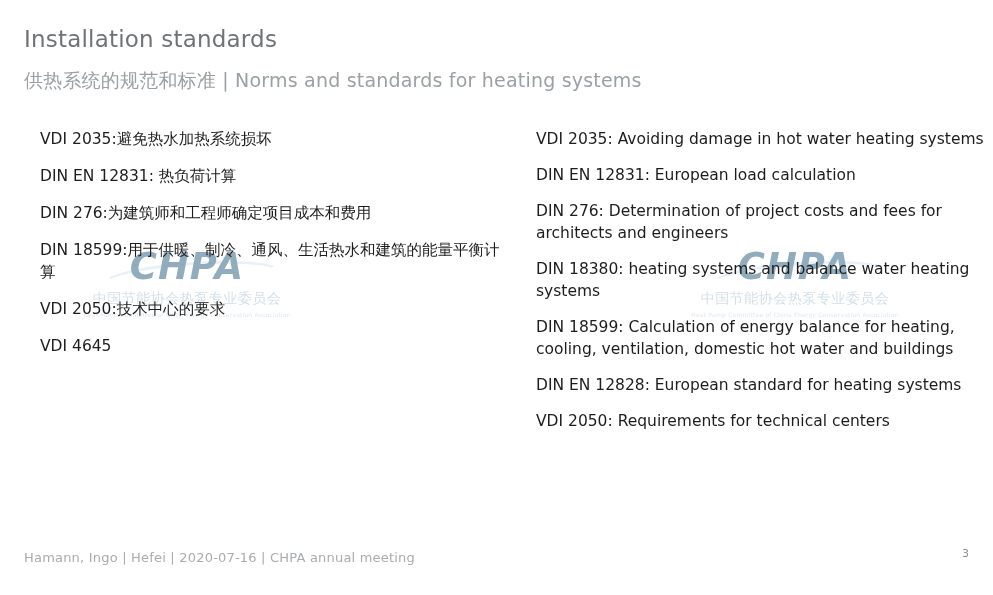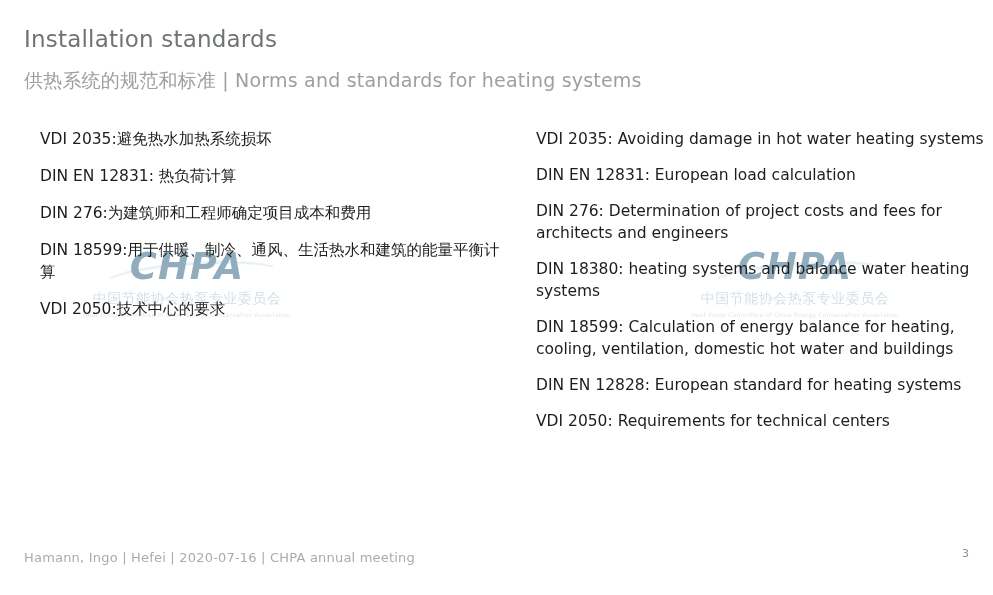--- a/index.html
+++ b/index.html
@@ -157,20 +157,21 @@
   </div>
 
   <div class="columns">
 
     <div class="col col-left">
       <div class="item">VDI 2035:避免热水加热系统损坏</div>
       <div class="item">DIN EN 12831: 热负荷计算</div>
       <div class="item">DIN 276:为建筑师和工程师确定项目成本和费用</div>
       <div class="item">DIN 18599:用于供暖、制冷、通风、生活热水和建筑的能量平衡计算</div>
       <div class="item">VDI 2050:技术中心的要求</div>
+      <div class="item">VDI 4645</div>
     </div>
 
     <div class="col col-right">
       <div class="item">VDI 2035: Avoiding damage in hot water heating systems</div>
       <div class="item">DIN EN 12831: European load calculation</div>
       <div class="item">DIN 276: Determination of project costs and fees for architects and engineers</div>
       <div class="item">DIN 18380: heating systems and balance water heating systems</div>
       <div class="item">DIN 18599: Calculation of energy balance for heating, cooling, ventilation, domestic hot water and buildings</div>
       <div class="item">DIN EN 12828: European standard for heating systems</div>
       <div class="item">VDI 2050: Requirements for technical centers</div>

